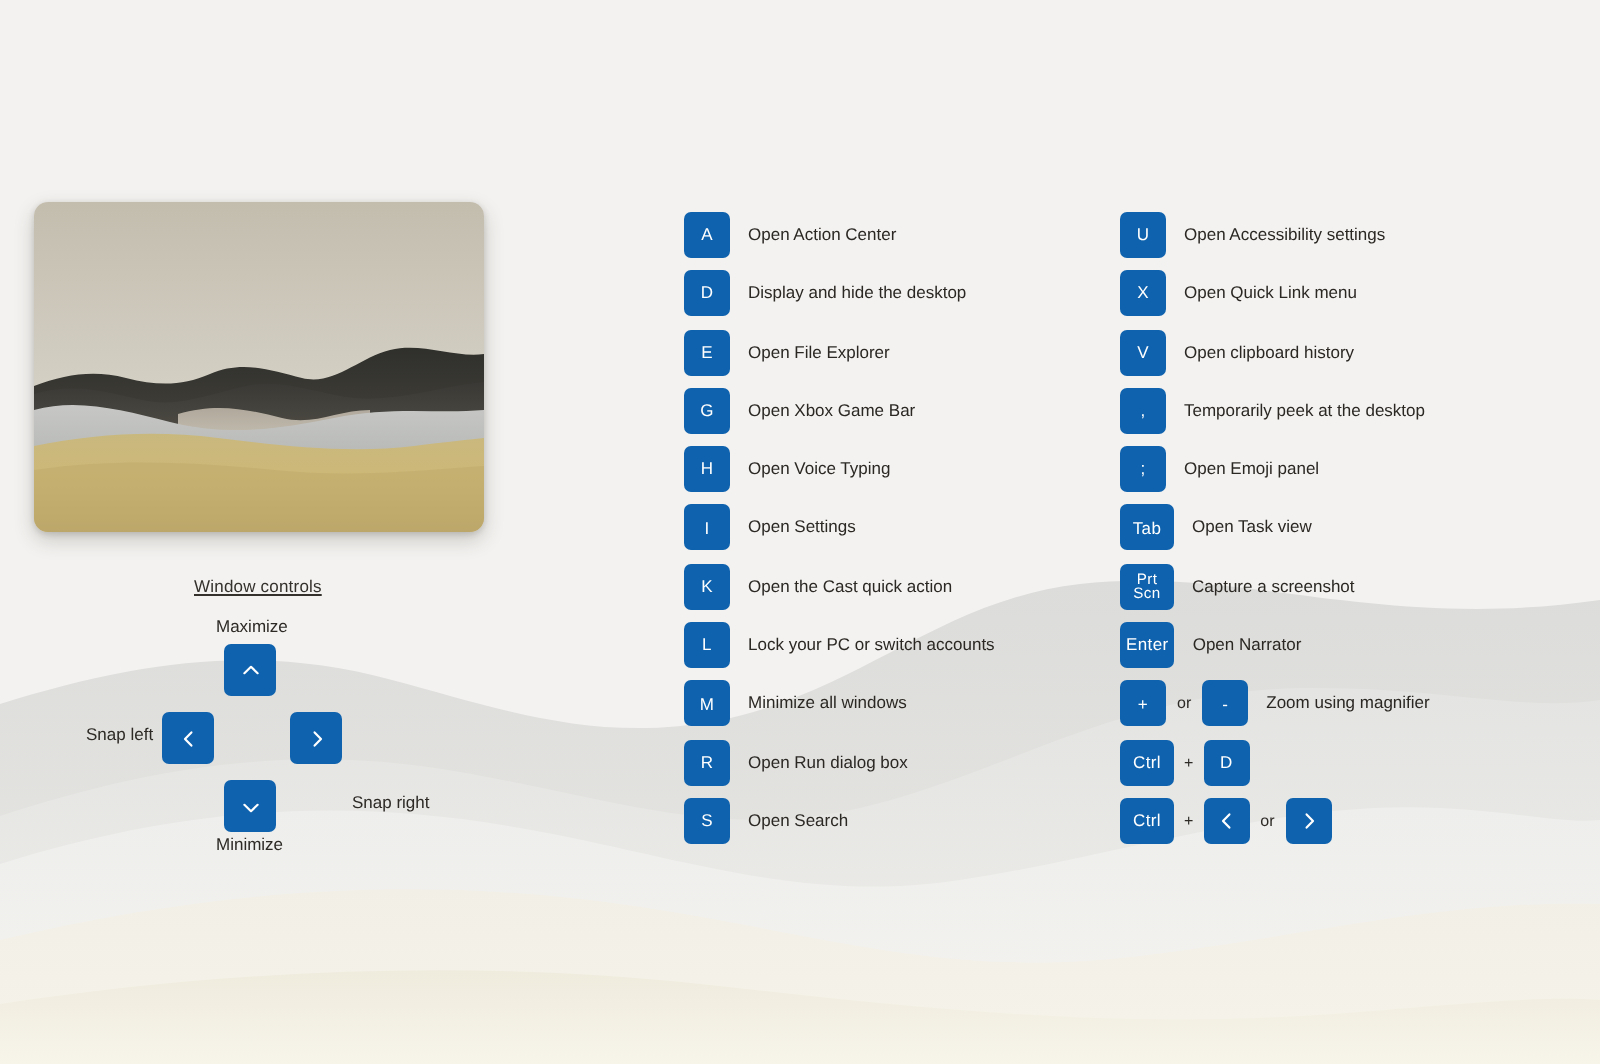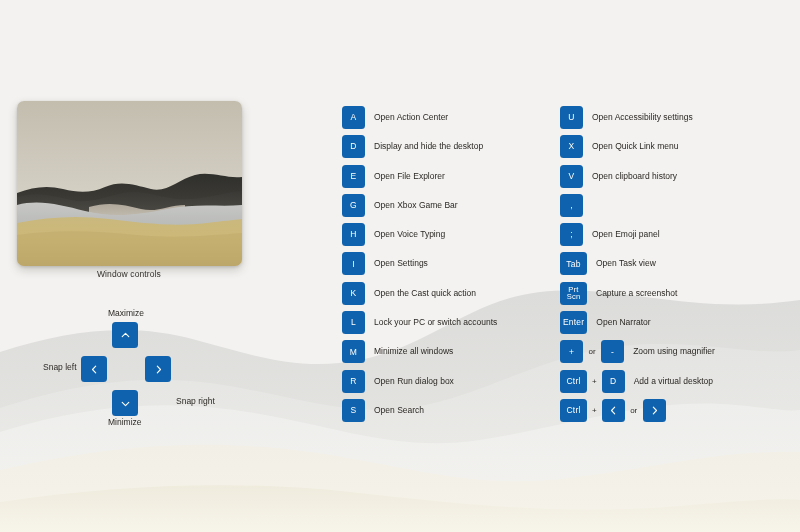--- a/index.html
+++ b/index.html
@@ -198,21 +198,21 @@
       <path d="M0,104 C22,98 44,104 68,110 C96,117 120,114 150,108
                C178,102 202,106 225,104 L225,132 L0,132 Z" fill="url(#tPale)"></path>
 
       <path d="M0,122 C30,116 60,114 92,118 C124,122 158,126 190,122
                C206,120 216,119 225,118 L225,165 L0,165 Z" fill="url(#tGrass)"></path>
       <path d="M0,134 C40,128 80,130 120,134 C160,138 196,134 225,132
                L225,165 L0,165 Z" fill="#c0aa6b" opacity=".55"></path>
     </svg>
   </div>
 
-  <div class="caption" style="left:97px; top:269px;">Window controls</div>
+  <div class="caption" style="left:97px; top:288px;text-decoration:underline;">Window controls</div>
 
   <div id="winctl">
 
     <div class="wc-label" style="left:108px; top:36px;">Maximize</div>
 
     <div class="wc-key" style="left:112px; top:50px;">
       <span>
         <svg width="11" height="11" viewBox="0 0 11 11">
           <path d="M2.2 6.6 L5.5 3.4 L8.8 6.6" fill="none" stroke="#ffffff" stroke-width="1.1" stroke-linecap="round" stroke-linejoin="round"></path>
         </svg>
@@ -365,20 +365,21 @@
           </div>
         </div>
         <div class="desc">Open clipboard history</div>
       </div>
       <div class="row">
         <div class="keys">
           <div class="key">
             <span class="gl">,</span>
           </div>
         </div>
+        <div class="desc">Temporarily peek at the desktop</div>
       </div>
       <div class="row">
         <div class="keys">
           <div class="key">
             <span class="gl">;</span>
           </div>
         </div>
         <div class="desc">Open Emoji panel</div>
       </div>
       <div class="row">
@@ -421,21 +422,20 @@
       <div class="row">
         <div class="keys">
           <div class="key wide">
             <span class="gl">Ctrl</span>
           </div>
           <span class="sep plus">+</span>
           <div class="key">
             <span class="gl">D</span>
           </div>
         </div>
-        <div class="desc">Add a virtual desktop</div>
       </div>
       <div class="row">
         <div class="keys">
           <div class="key wide">
             <span class="gl">Ctrl</span>
           </div>
           <span class="sep plus">+</span>
           <div class="key">
             <span>
               <svg width="11" height="11" viewBox="0 0 11 11">

